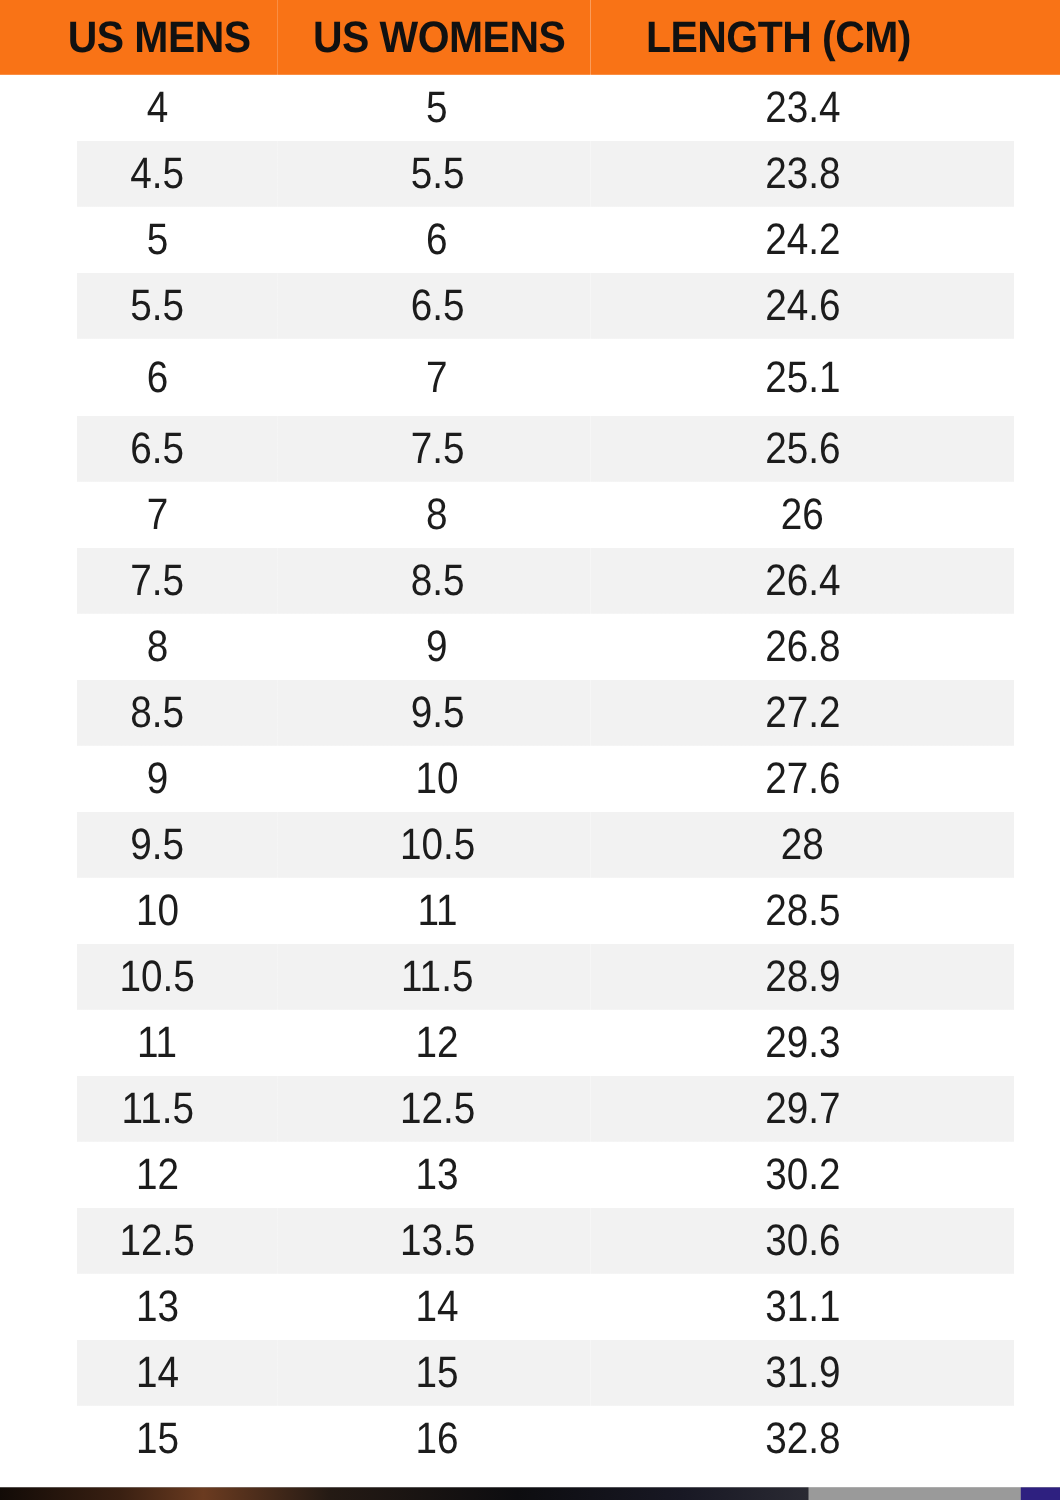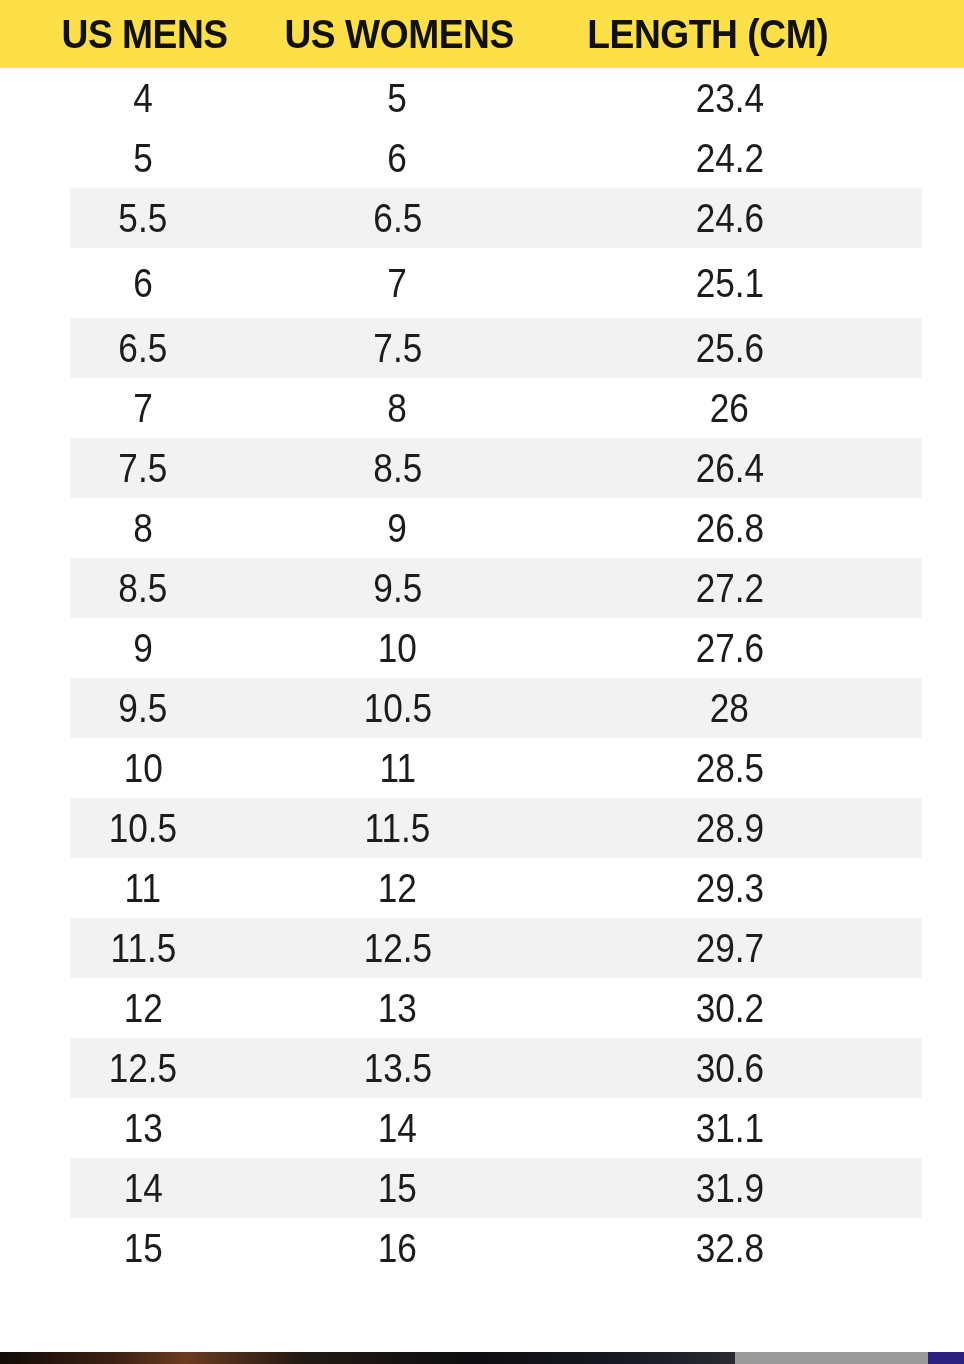--- a/index.html
+++ b/index.html
@@ -29,21 +29,21 @@
     border-collapse: collapse;
     table-layout: fixed;
   }
 
   .chart-table col.c1 { width: 252px; }
   .chart-table col.c2 { width: 285px; }
   .chart-table col.c3 { width: 427px; }
 
   thead tr.header-row {
     height: 68px;
-    background: #fde047;
+    background: #f97316;
   }
 
   thead th {
     font-family: "Liberation Sans", sans-serif;
     font-weight: bold;
     font-size: 40px;
     letter-spacing: -0.5px;
     color: #111111;
     text-align: center;
     vertical-align: middle;
@@ -146,20 +146,25 @@
         <th class="th-womens">US WOMENS</th>
         <th class="th-length">LENGTH (CM)</th>
       </tr>
     </thead>
     <tbody id="table-body">
         <tr>
           <td class="col-mens"><span class="val">4</span></td>
           <td class="col-womens"><span class="val">5</span></td>
           <td class="col-length"><span class="val">23.4</span></td>
         </tr>
+        <tr class="striped">
+          <td class="col-mens"><span class="val">4.5</span></td>
+          <td class="col-womens"><span class="val">5.5</span></td>
+          <td class="col-length"><span class="val">23.8</span></td>
+        </tr>
         <tr>
           <td class="col-mens"><span class="val">5</span></td>
           <td class="col-womens"><span class="val">6</span></td>
           <td class="col-length"><span class="val">24.2</span></td>
         </tr>
         <tr class="striped">
           <td class="col-mens"><span class="val">5.5</span></td>
           <td class="col-womens"><span class="val">6.5</span></td>
           <td class="col-length"><span class="val">24.6</span></td>
         </tr>

